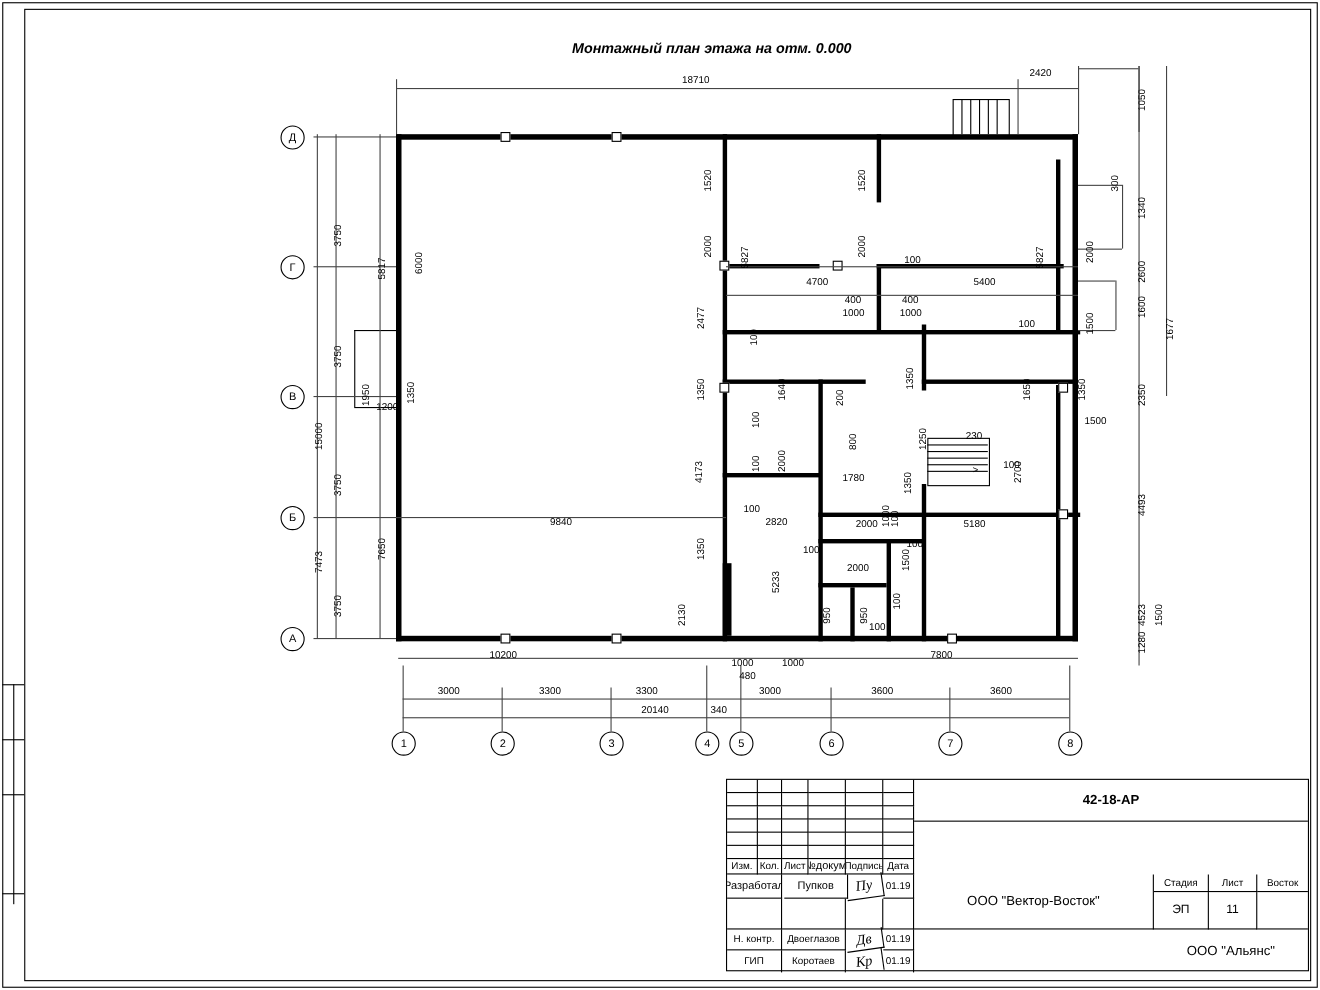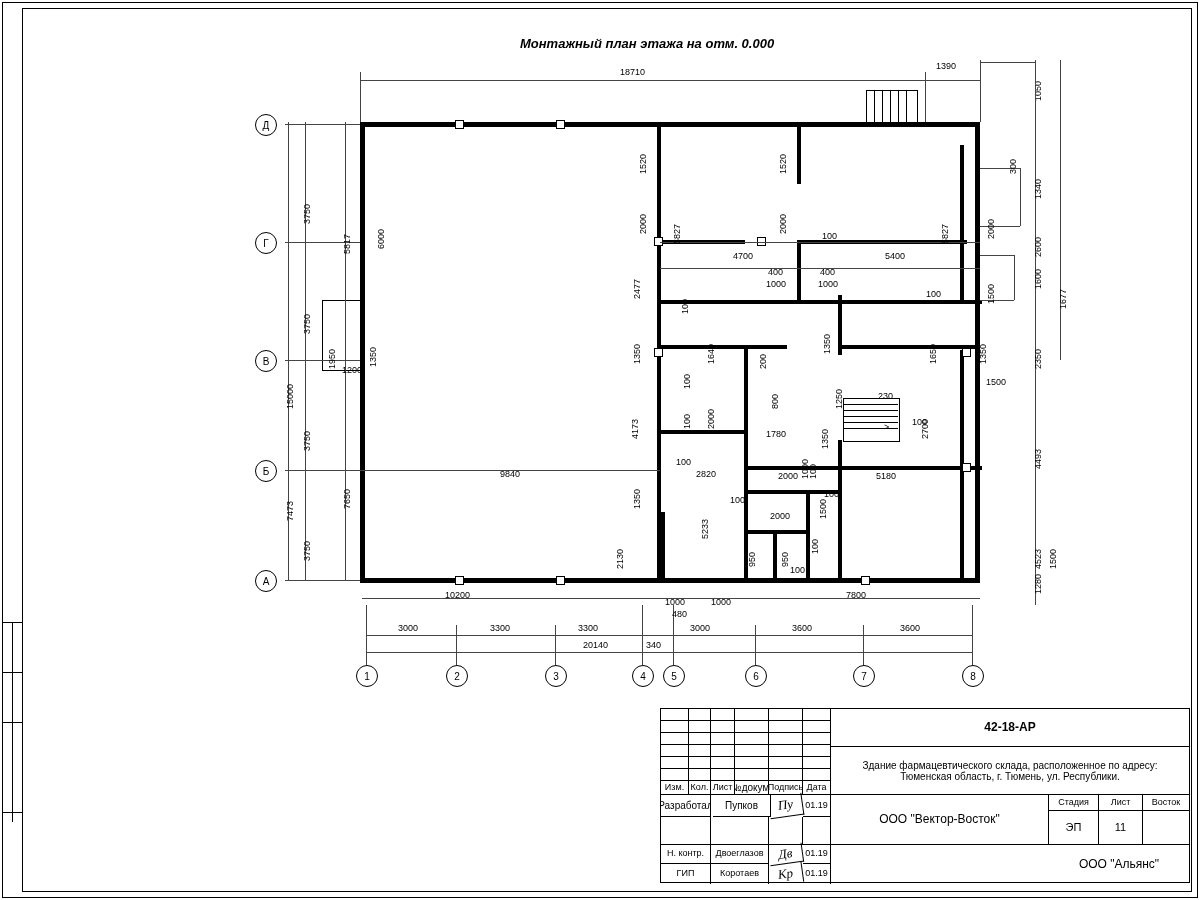--- a/index.html
+++ b/index.html
@@ -219,21 +219,21 @@
   <div class="abs ln-v-thin" style="left:863px; top:625px; height:40px;"></div>
   <div class="abs ln-v-thin" style="left:972px; top:605px; height:60px;"></div>
 
   <div class="abs ln-h-thin" style="left:360px; top:80px; width:620px;"></div>
   <div class="abs ln-v-thin" style="left:360px; top:72px; height:50px;"></div>
   <div class="abs ln-v-thin" style="left:925px; top:72px; height:50px;"></div>
   <div class="abs ln-v-thin" style="left:980px; top:60px; height:62px;"></div>
   <div class="abs ln-v-thin" style="left:1035px; top:60px; height:60px;"></div>
   <div class="abs ln-h-thin" style="left:980px; top:62px; width:55px;"></div>
   <div class="abs dim" style="left:620px; top:68px;">18710</div>
-  <div class="abs dim" style="left:936px; top:62px;">1390</div>
+  <div class="abs dim" style="left:936px; top:62px;">2420</div>
   <div class="abs dim-v" style="left:1043px; top:92px;">1050</div>
 
   <div class="abs ln-h-thin" style="left:366px; top:635px; width:606px;"></div>
   <div class="abs dim" style="left:398px; top:624px;">3000</div>
   <div class="abs dim" style="left:490px; top:624px;">3300</div>
   <div class="abs dim" style="left:578px; top:624px;">3300</div>
   <div class="abs dim" style="left:690px; top:624px;">3000</div>
   <div class="abs dim" style="left:792px; top:624px;">3600</div>
   <div class="abs dim" style="left:900px; top:624px;">3600</div>
   <div class="abs dim" style="left:583px; top:641px;">20140</div>
@@ -397,21 +397,20 @@
     <div class="cell" style="left:50px; top:136px; width:58px; height:19px; font-size:9px;">Двоеглазов</div>
     <div class="cell sig" style="left:108px; top:136px; width:34px; height:19px;">Дв</div>
     <div class="cell" style="left:142px; top:136px; width:28px; height:19px; font-size:9px;">01.19</div>
 
     <div class="cell nob-b" style="left:0; top:155px; width:50px; height:20px; font-size:9px;">ГИП</div>
     <div class="cell nob-b" style="left:50px; top:155px; width:58px; height:20px; font-size:9px;">Коротаев</div>
     <div class="cell nob-b sig" style="left:108px; top:155px; width:34px; height:20px;">Кр</div>
     <div class="cell nob-b" style="left:142px; top:155px; width:28px; height:20px; font-size:9px;">01.19</div>
 
     <div class="cell big bold" style="left:170px; top:0; width:358px; height:38px; border-right:0;text-align:center;">42-18-АР</div>
-    <div class="cell" style="left:170px; top:38px; width:358px; height:48px; border-right:0; font-size:10px; padding:0 6px;">Здание фармацевтического склада, расположенное по адресу: Тюменская область, г. Тюмень, ул. Республики.</div>
 
     <div class="cell big" style="left:170px; top:86px; width:218px; height:50px;">ООО "Вектор-Восток"</div>
 
     <div class="cell" style="left:388px; top:86px; width:50px; height:16px; font-size:9px;">Стадия</div>
     <div class="cell" style="left:438px; top:86px; width:44px; height:16px; font-size:9px;">Лист</div>
     <div class="cell" style="left:482px; top:86px; width:46px; height:16px; font-size:9px; border-right:0;">Восток</div>
 
     <div class="cell" style="left:388px; top:102px; width:50px; height:34px; font-size:11px;">ЭП</div>
     <div class="cell" style="left:438px; top:102px; width:44px; height:34px; font-size:11px;">11</div>
     <div class="cell" style="left:482px; top:102px; width:46px; height:34px; font-size:11px; border-right:0;"></div>

